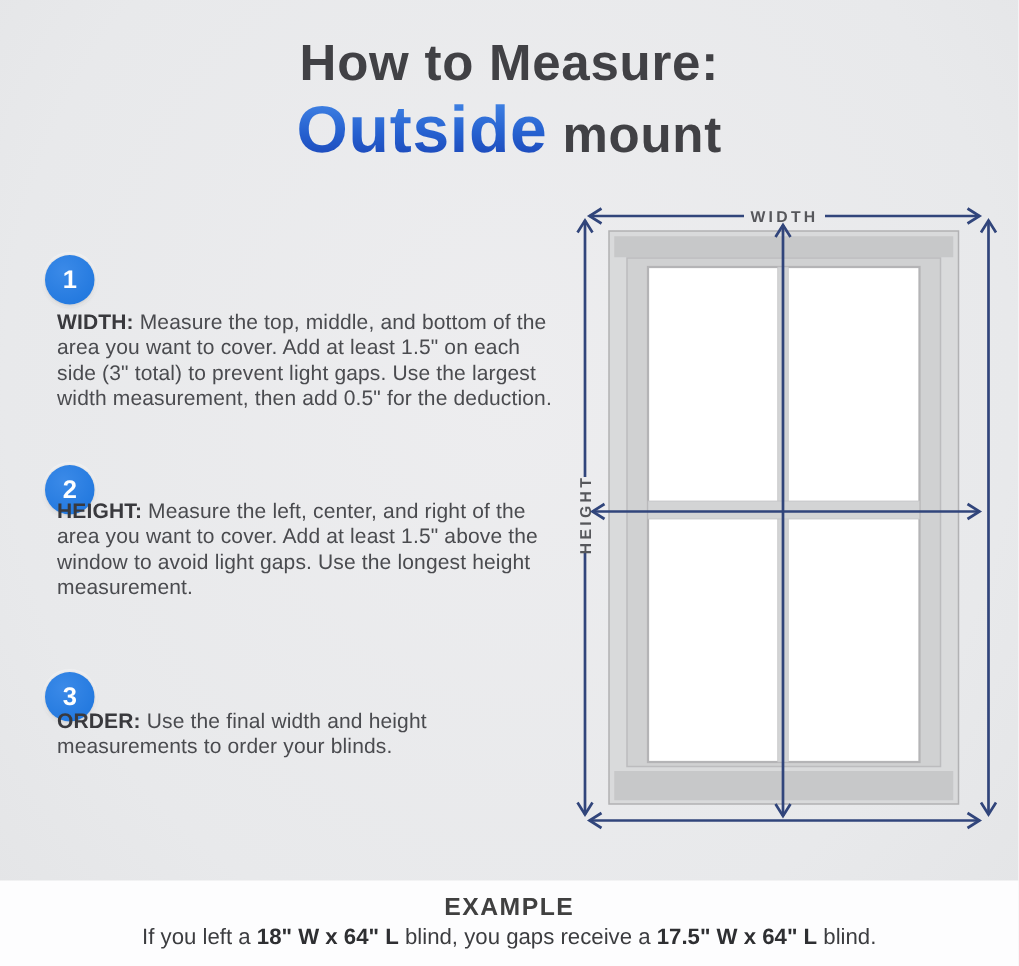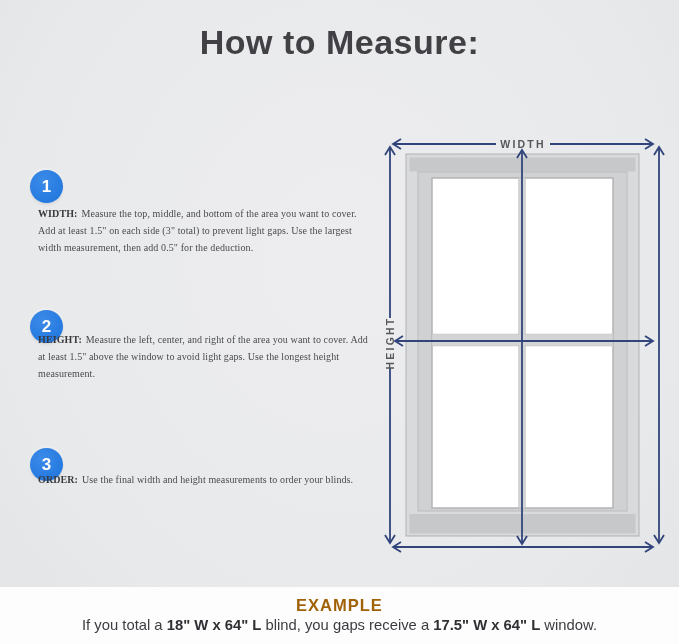--- a/index.html
+++ b/index.html
@@ -21,44 +21,47 @@
 
   .steps{position:absolute;left:30px;top:168px;width:352px;}
   .step-badge{
     position:absolute;left:0;width:33px;height:33px;border-radius:50%;
     background:radial-gradient(circle at 38% 32%, #3b8ae8, #1c74dc);
     color:#fff;font-size:17px;font-weight:700;display:flex;align-items:center;justify-content:center;
     box-shadow:0 1px 3px rgba(0,0,0,.18), 0 0 0 2px rgba(255,255,255,.35);
   }
   .step-text{
     position:absolute;left:8px;width:334px;margin:0;
-    font-size:10px;line-height:16.9px;color:#4a4b4f;letter-spacing:.1px;font-family:Liberation Serif, serif;
+    font-size:14px;line-height:16.9px;color:#4a4b4f;letter-spacing:.1px;
   }
   .step-label{font-weight:700;color:#39393d;margin-right:4px;}
   #badge1{top:2px;} #text1{top:38px;}
   #badge2{top:142px;} #text2{top:164px;}
   #badge3{top:280px;} #text3{top:304px;}
 
   .diagram{position:absolute;left:375px;top:125px;}
   .arrow-line{stroke:#31457b;stroke-width:1.8;fill:none;}
   .dim-label{fill:#56575b;font-size:10.5px;font-weight:700;letter-spacing:2.2px;font-family:"Liberation Sans",sans-serif;}
 
   .footer{
     position:absolute;left:0;top:587px;width:679px;height:57px;
     background:#fdfdfe;text-align:center;
   }
-  .example-heading{margin-top:9px;font-size:16.5px;font-weight:700;color:#a16207;letter-spacing:1px;}
+  .example-heading{margin-top:9px;font-size:16.5px;font-weight:700;color:#404040;letter-spacing:1px;}
   .example-line{margin-top:2px;font-size:14.8px;color:#3c3d40;}
   .example-line .seg-bold{font-weight:700;color:#2e2f32;}
 </style>
 </head>
 <body>
 
 <div class="title-block">
   <div class="title-line1">How to Measure:</div>
+  <div class="title-line2">
+    <span class="title-highlight">Outside</span><span class="title-rest"> mount</span>
+  </div>
 </div>
 
 <div class="steps">
   <div class="step-badge" id="badge1">1</div>
   <p class="step-text" id="text1"><span class="step-label">WIDTH:</span><span>Measure the top, middle, and bottom of the area you want to cover. Add at least 1.5" on each side (3" total) to prevent light gaps. Use the largest width measurement, then add 0.5" for the deduction.</span></p>
 
   <div class="step-badge" id="badge2">2</div>
   <p class="step-text" id="text2"><span class="step-label">HEIGHT:</span><span>Measure the left, center, and right of the area you want to cover. Add at least 1.5" above the window to avoid light gaps. Use the longest height measurement.</span></p>
 
   <div class="step-badge" id="badge3">3</div>
@@ -111,14 +114,14 @@
 
   <g>
     <path class="arrow-line" d="M20 216 H278"></path>
     <polyline class="arrow-line" points="28,211 20,216 28,221"></polyline>
     <polyline class="arrow-line" points="270,211 278,216 270,221"></polyline>
   </g>
 </svg>
 
 <div class="footer">
   <div class="example-heading">EXAMPLE</div>
-  <div class="example-line"><span>If you total a </span><span class="seg-bold">18" W x 64" L</span><span> blind, you gaps receive a </span><span class="seg-bold">17.5" W x 64" L</span><span> window.</span></div>
+  <div class="example-line"><span>If you left a </span><span class="seg-bold">18" W x 64" L</span><span> blind, you gaps receive a </span><span class="seg-bold">17.5" W x 64" L</span><span> blind.</span></div>
 </div>
 
 </body></html>

